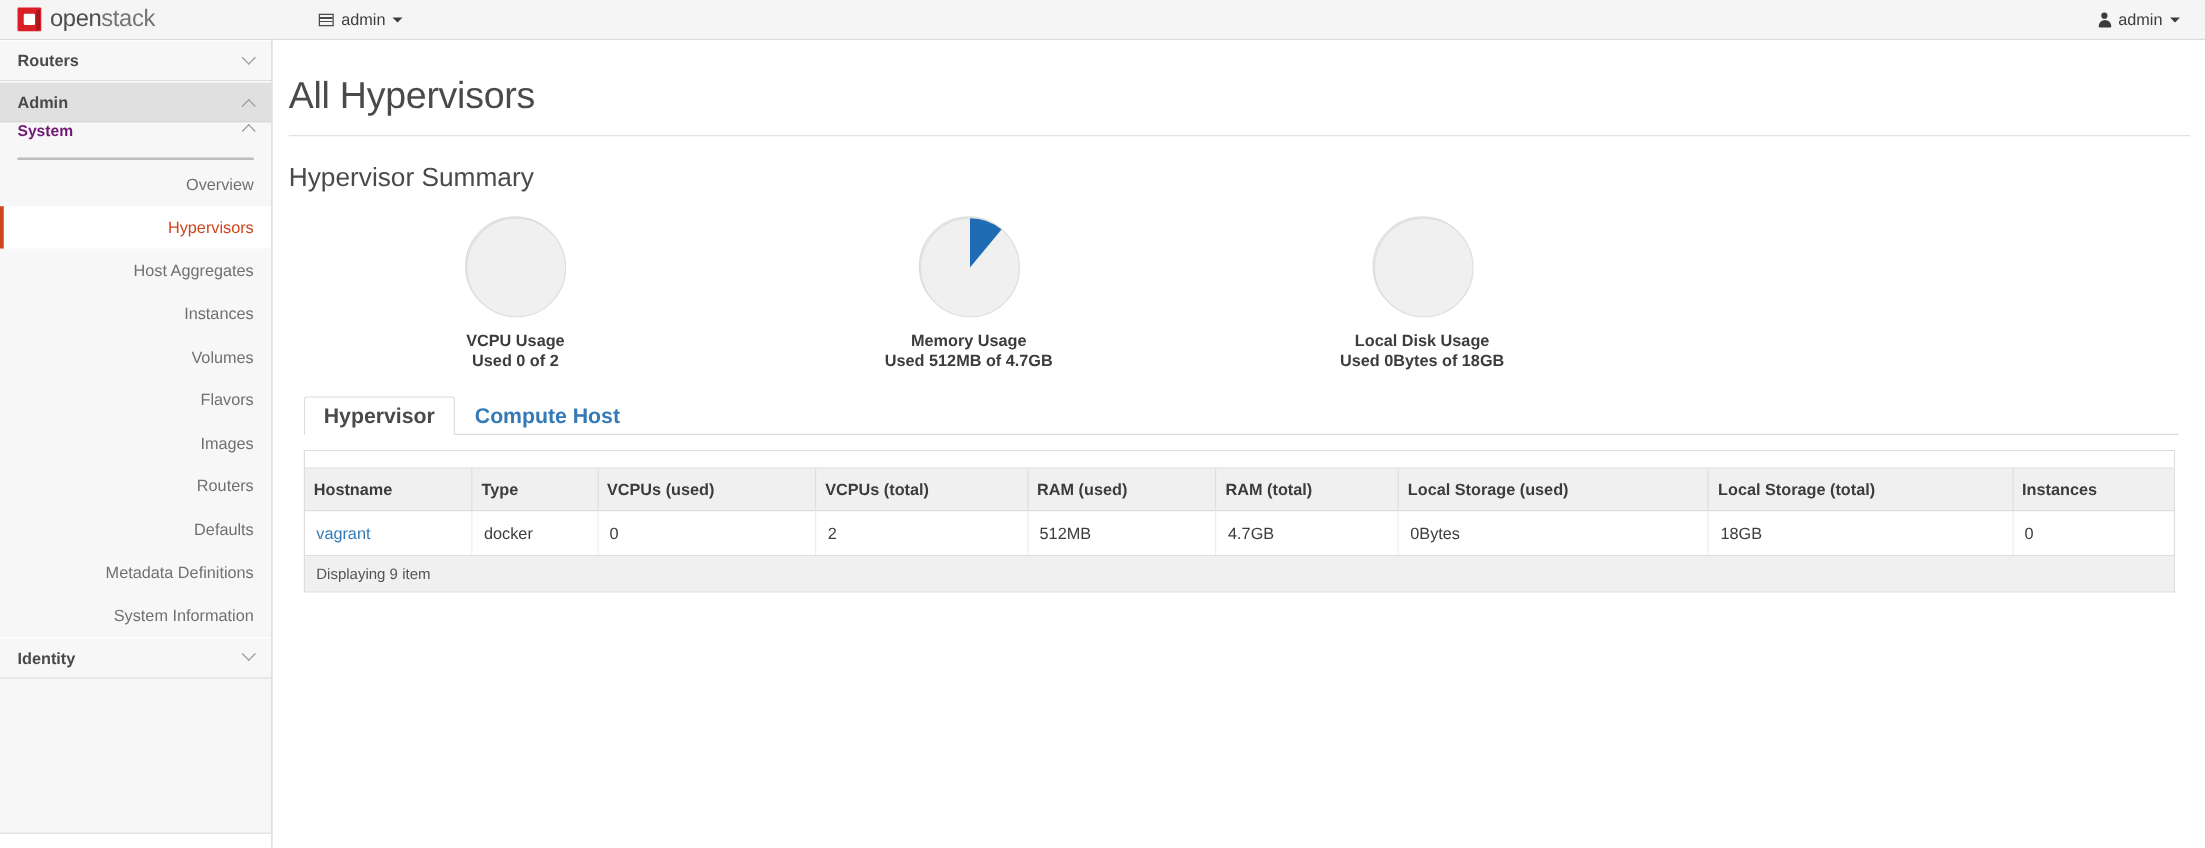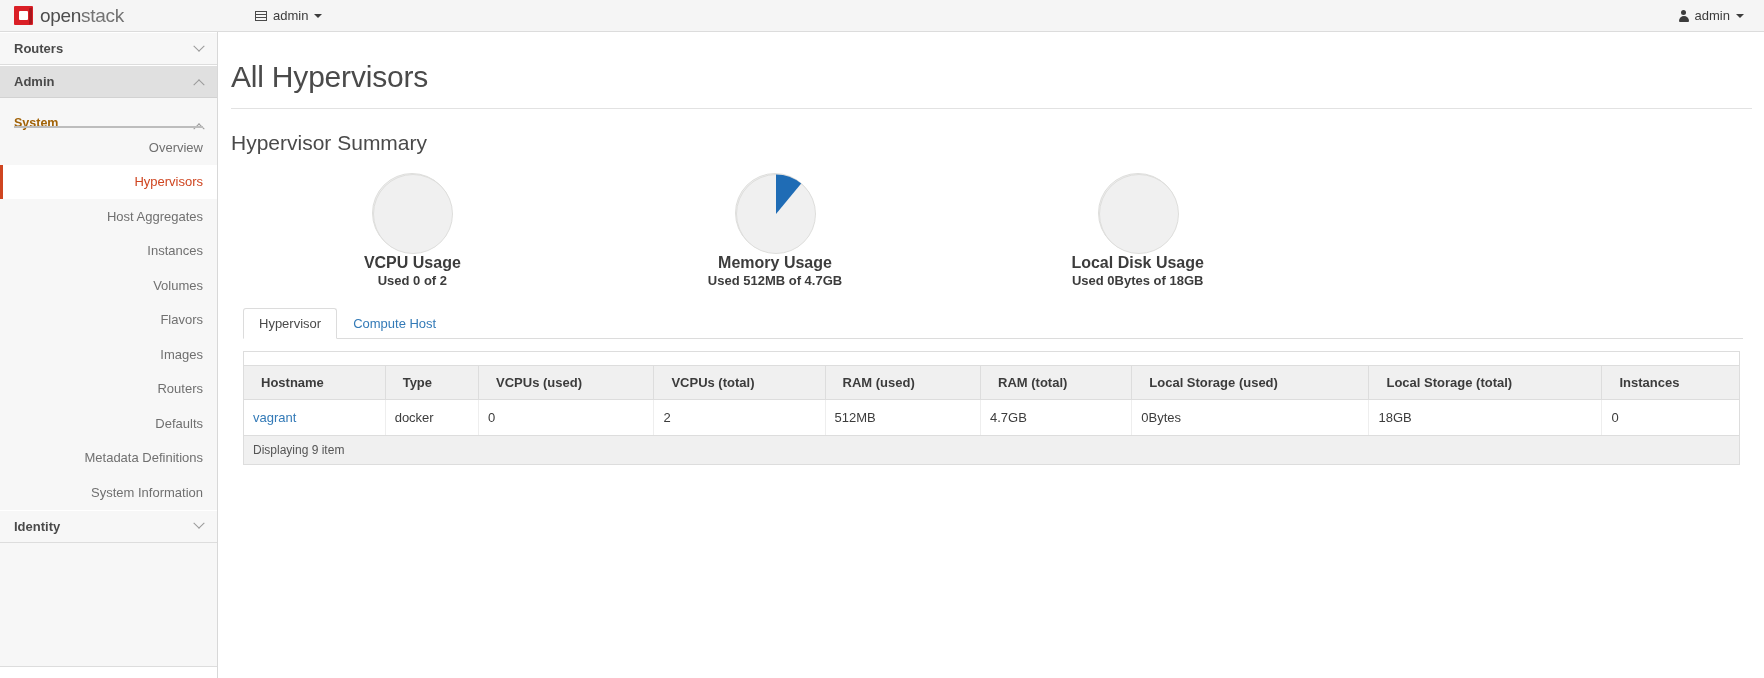--- a/index.html
+++ b/index.html
@@ -139,26 +139,26 @@
     border-top: 1px solid #ffffff;
     background: #f7f7f7;
     cursor: pointer;
   }
   .nav-group-header.expanded-admin {
     background: #e0e0e0;
     border-bottom: 1px solid #d2d2d2;
   }
   .nav-sub-header {
     height: 32px;
-    display: flex; align-items: flex-end;
+    display: flex; align-items: flex-start;
     justify-content: space-between;
     padding: 0 14px 0 14px;
     font-weight: bold;
     font-size: 12.5px;
-    color: #a16207;
+    color: #701a75;
     background: #f7f7f7;
     cursor: pointer;
     position: relative;
   }
   .nav-sub-header::after {
     content: "";
     position: absolute;
     left: 14px; right: 14px; bottom: 2px;
     height: 2px;
     background: #bdbdbd;
@@ -238,21 +238,22 @@
   }
   .pie {
     width: 80px; height: 80px;
     border-radius: 50%;
     background: #f0f0f0;
     border: 1px solid #dededc;
     position: relative;
   }
   .pie-svg { display: block; width: 80px; height: 80px; }
   .chart-label {
-    font-size: 16px;
+    margin-top: 12px;
+    font-size: 13px;
     font-weight: bold;
     color: #3c3c3c;
     text-align: center;
     line-height: 1.25;
   }
   .chart-sub {
     font-size: 13px;
     font-weight: bold;
     color: #3c3c3c;
     text-align: center;
@@ -263,27 +264,28 @@
   #tabs {
     margin: 20px 0 0 24px;
     display: flex;
     align-items: flex-end;
     border-bottom: 1px solid #dcdcdc;
     width: 1500px;
     height: 30px;
   }
   .tab {
     padding: 6px 15px 6px 15px;
-    font-size: 13px;
+    font-size: 17px;
     line-height: 17px;
     cursor: pointer;
     color: #337ab7;
     border: 1px solid transparent;
     border-radius: 3px 3px 0 0;
     margin-bottom: -1px;
+    font-weight: bold;
   }
   .tab.active {
     color: #4a4a4a;
     background: #ffffff;
     border: 1px solid #dcdcdc;
     border-bottom: 1px solid #ffffff;
   }
 
   
   #table-wrap {
@@ -300,21 +302,21 @@
   table {
     width: 100%;
     border-collapse: collapse;
     font-size: 13px;
   }
   thead th {
     background: #f0f0f0;
     text-align: left;
     font-weight: bold;
     color: #3c3c3c;
-    padding: 9px 17px;
+    padding: 9px 7px;
     border-right: 1px solid #dddddd;
     border-bottom: 1px solid #dddddd;
     white-space: nowrap;
   }
   thead th:last-child { border-right: none; }
   tbody td {
     padding: 10px 9px;
     color: #3c3c3c;
     border-right: 1px solid #eeeeee;
     border-bottom: 1px solid #dddddd;

